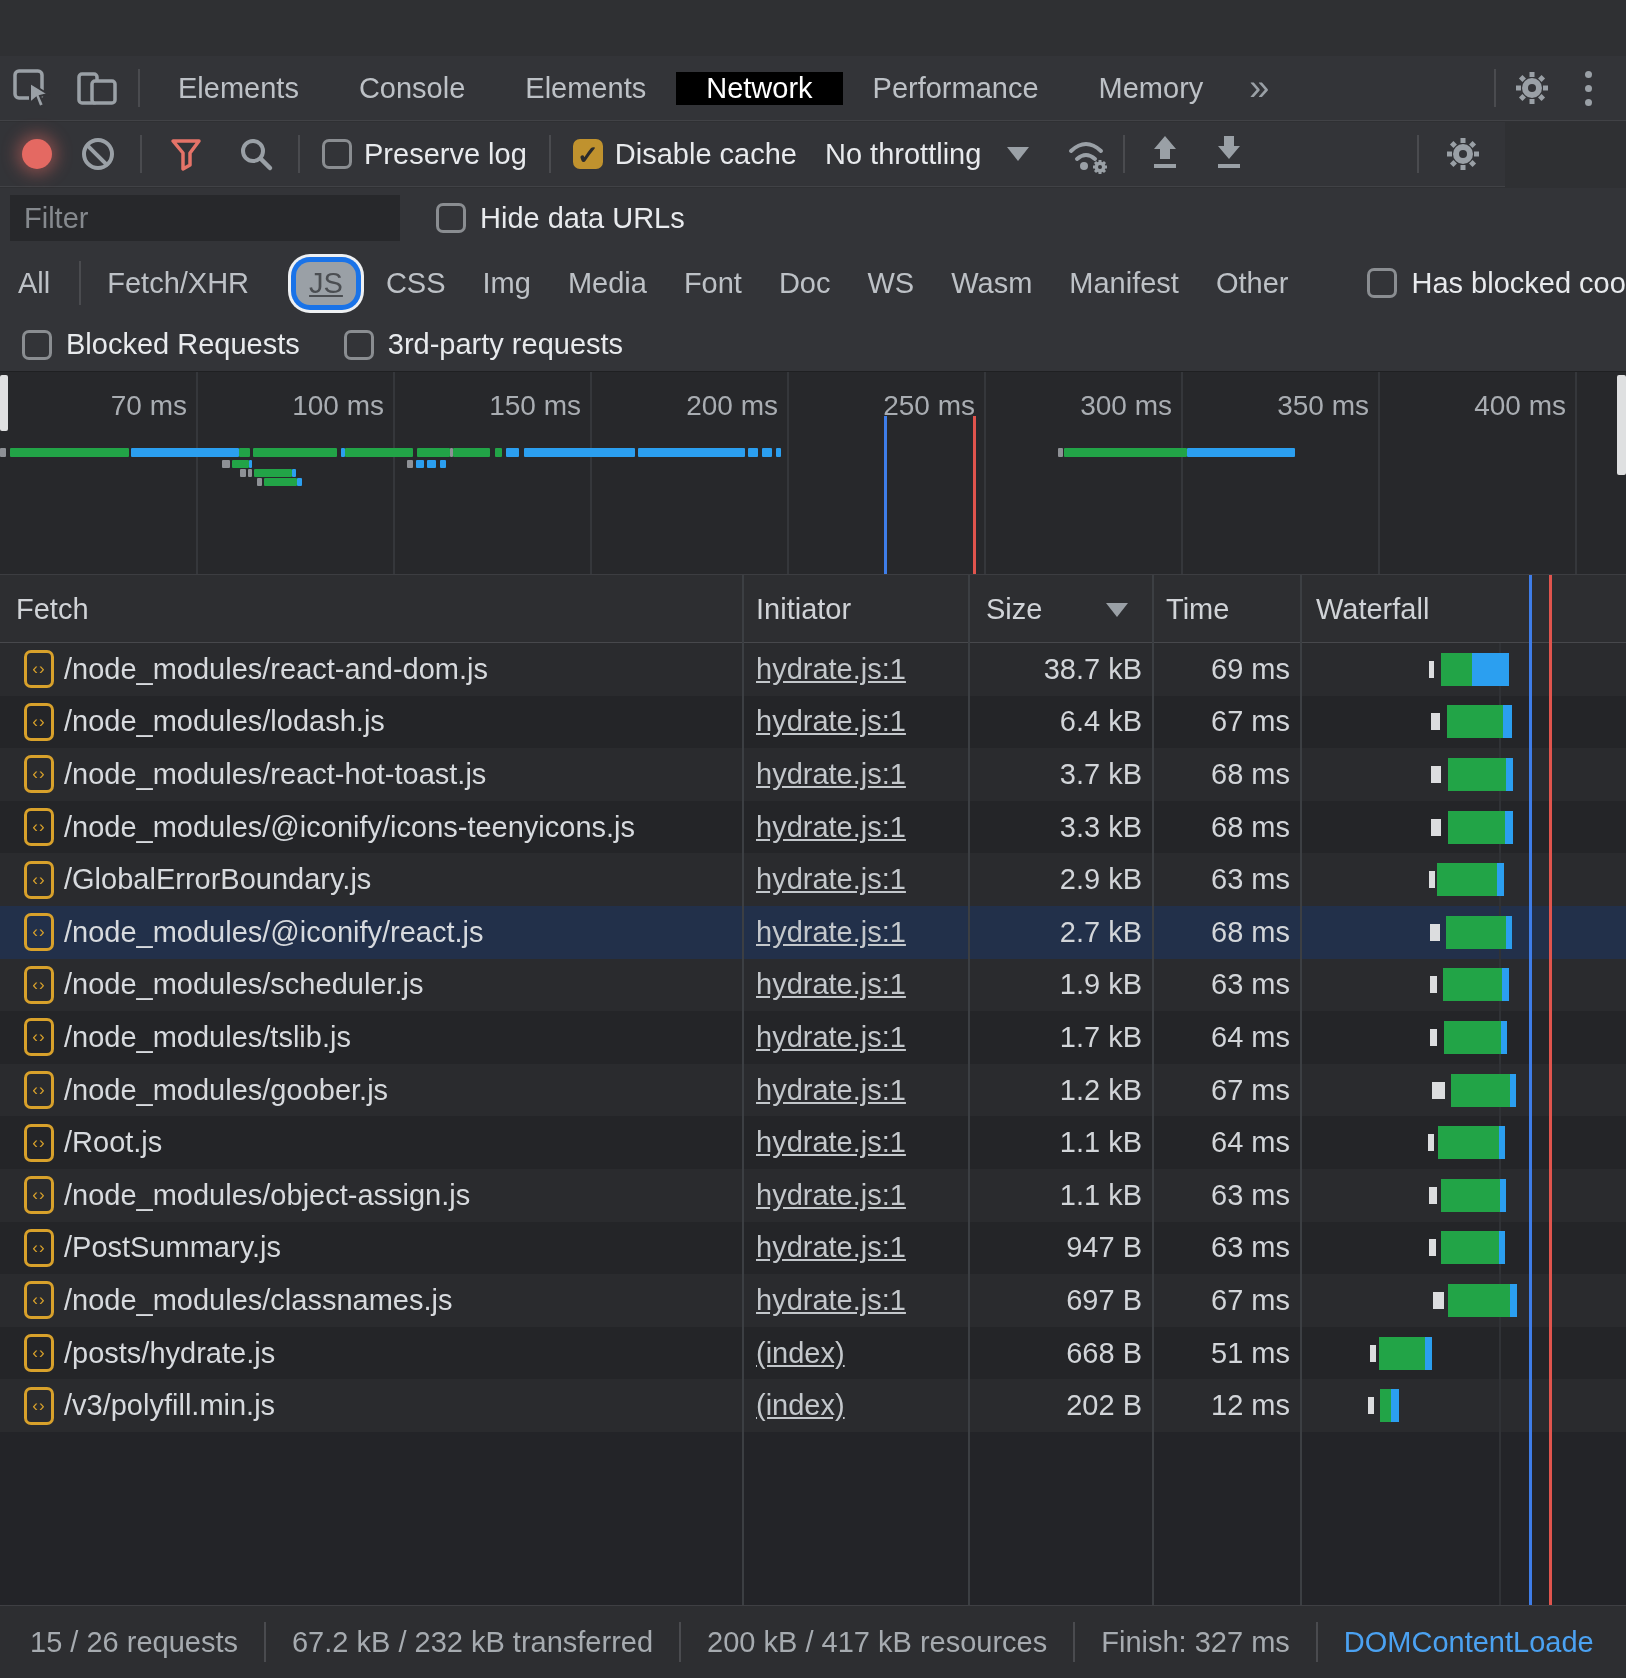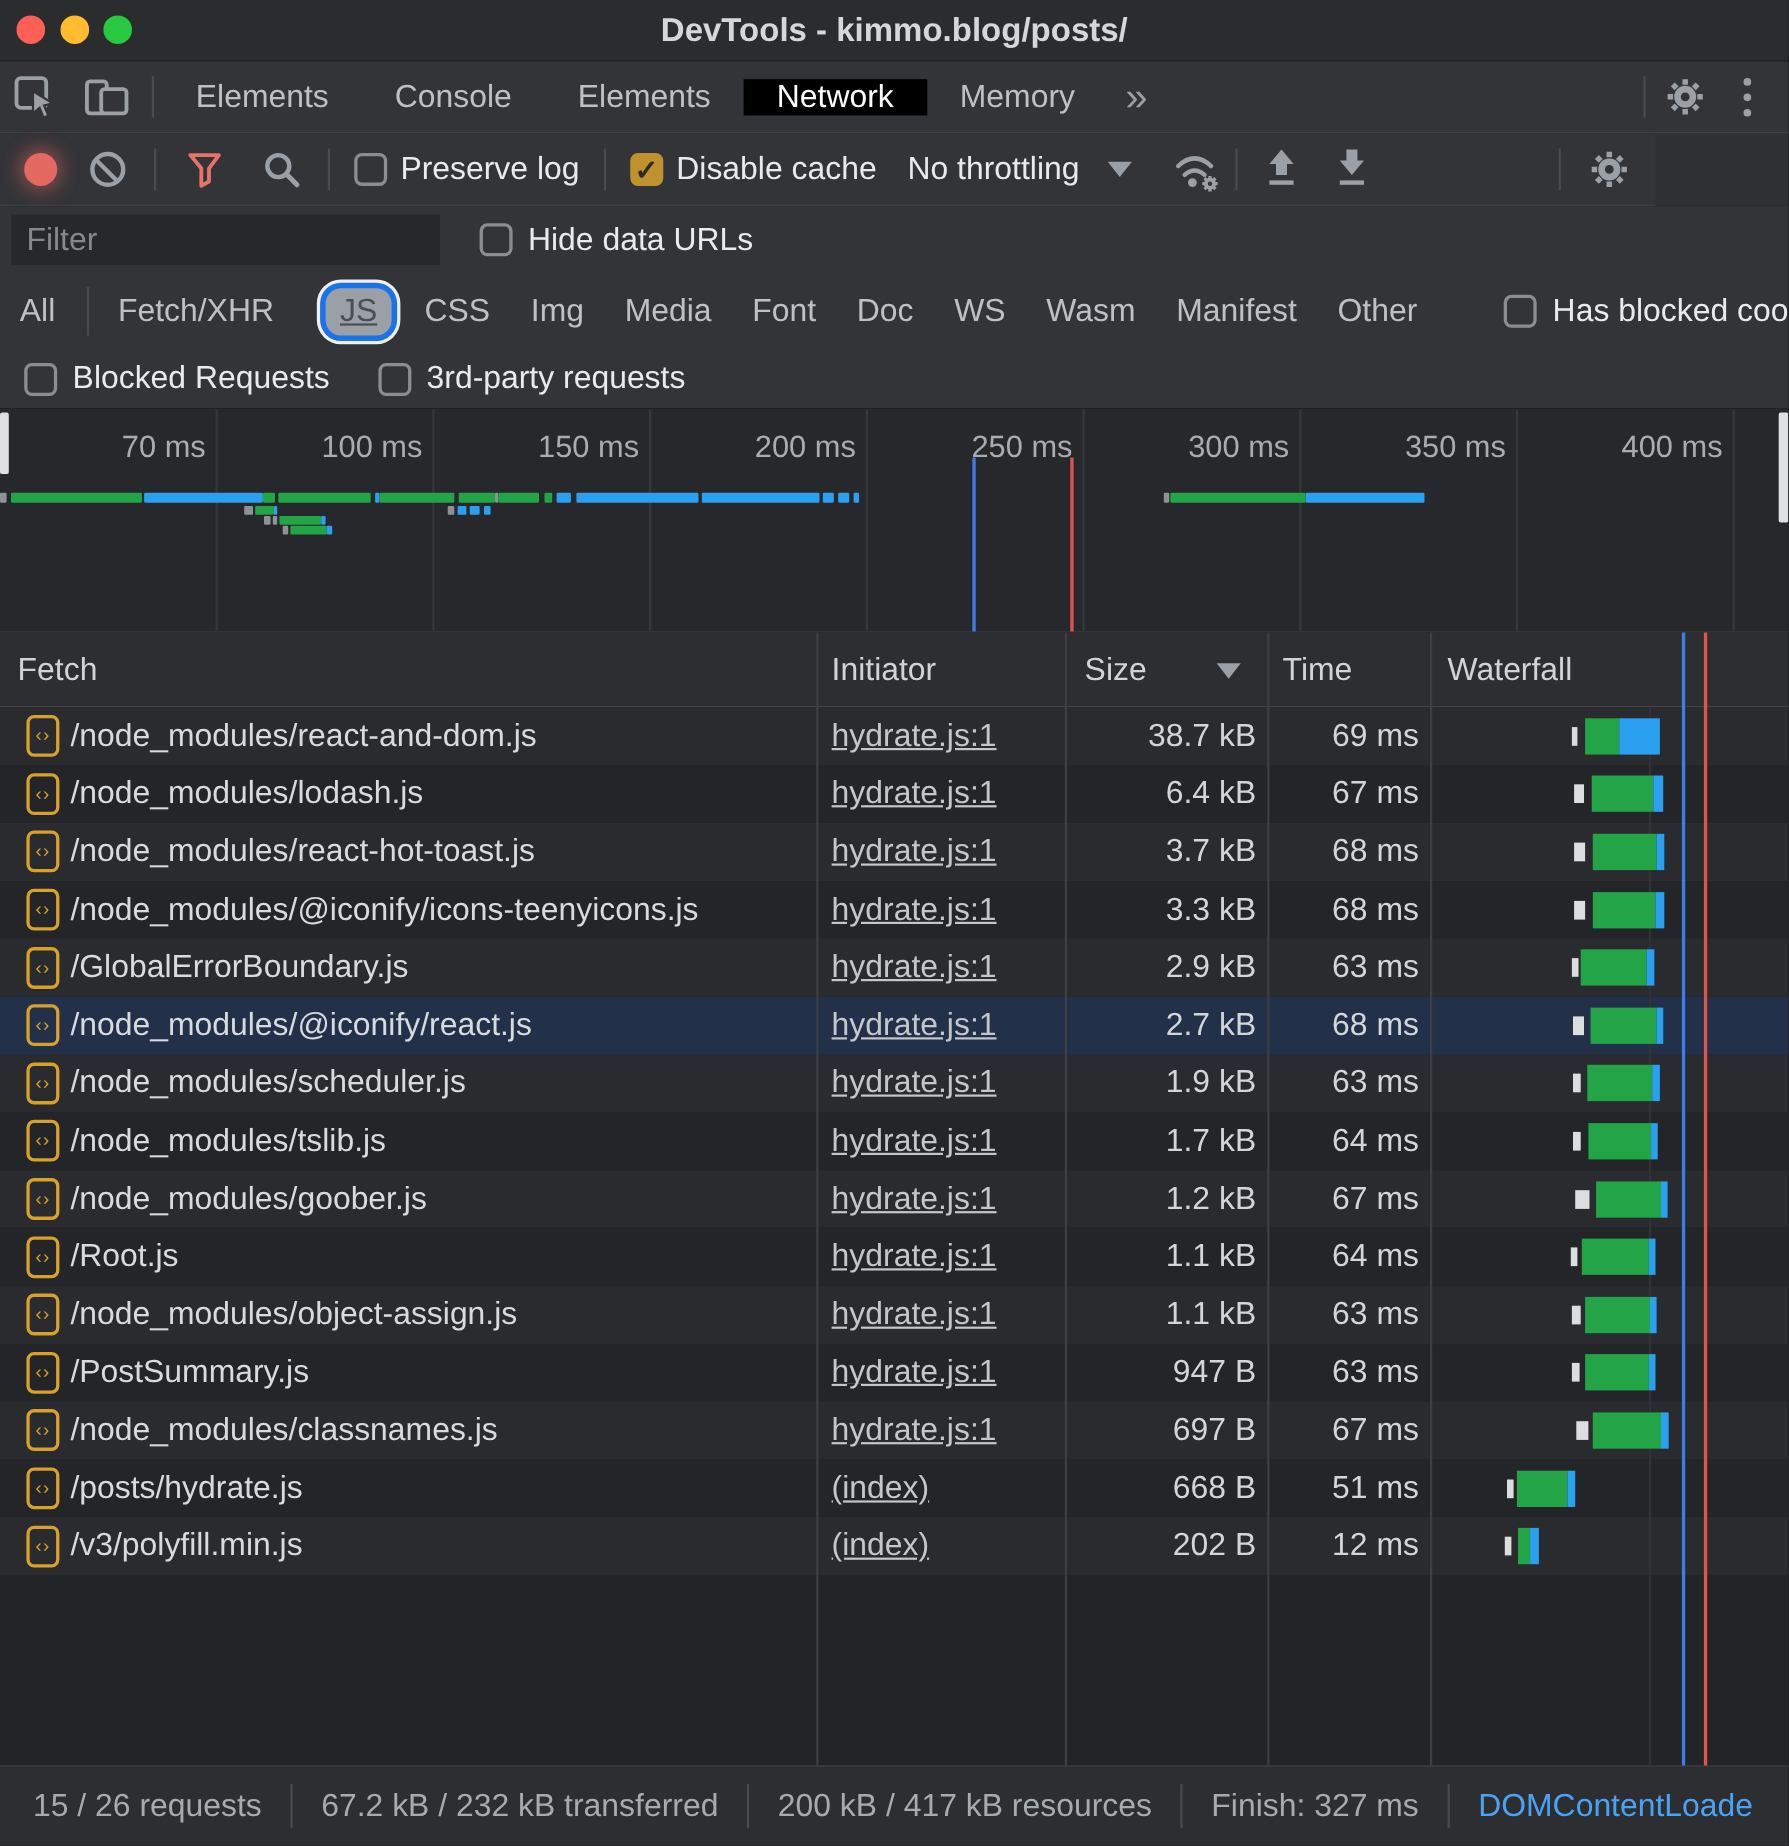--- a/index.html
+++ b/index.html
@@ -84,46 +84,41 @@
   .status-sep{width:2px;height:40px;background:#4a4b4f;margin:0 26px;flex:none;}
   #status-dcl{color:#4ba2f2;font-size:29px;white-space:nowrap;}
 
   svg{display:block;}
 </style>
 </head>
 <body>
 
 <div id="window">
 
-  <div id="titlebar">
-    <div class="traffic" style="left:15px;background:#ff5f57;"></div>
-    <div class="traffic" style="left:55px;background:#febc2e;"></div>
-    <div class="traffic" style="left:94px;background:#28c840;"></div>
-    <div class="title">DevTools - kimmo.blog/posts/</div>
-  </div>
 
   <div id="tabbar">
     <div class="iconbox">
       <svg width="44" height="44" viewBox="0 0 44 44">
         <rect x="5" y="5" width="27" height="27" rx="4" fill="none" stroke="#9aa0a6" stroke-width="3.5"></rect>
         <path d="M20 17 L38 28 L30 30 L34 39 L29.5 41 L26 32 L20 37 Z" fill="#9aa0a6" stroke="#333438" stroke-width="2"></path>
       </svg>
     </div>
     <div class="iconbox">
       <svg width="46" height="44" viewBox="0 0 46 44">
         <rect x="5" y="8" width="18" height="29" rx="3" fill="none" stroke="#9aa0a6" stroke-width="3.5"></rect>
         <rect x="18" y="15" width="23" height="22" rx="3" fill="#333438" stroke="#9aa0a6" stroke-width="3.5"></rect>
       </svg>
     </div>
     <div class="vdiv"></div>
     <div id="tabs-container" style="display:flex;align-items:stretch;">
         <div class="tab">Elements</div>
         <div class="tab">Console</div>
         <div class="tab">Elements</div>
         <div class="tab active">Network</div>
+        <div class="tab">Performance</div>
         <div class="tab">Memory</div>
       </div>
     <div class="overflow-chevron">
         <span>»</span>
       </div>
     <div class="spacer"></div>
     <div class="vdiv"></div>
     <div class="iconbtn">
       <svg width="40" height="40" viewBox="-20 -20 40 40">
         <g stroke="#9aa0a6" stroke-width="5">

